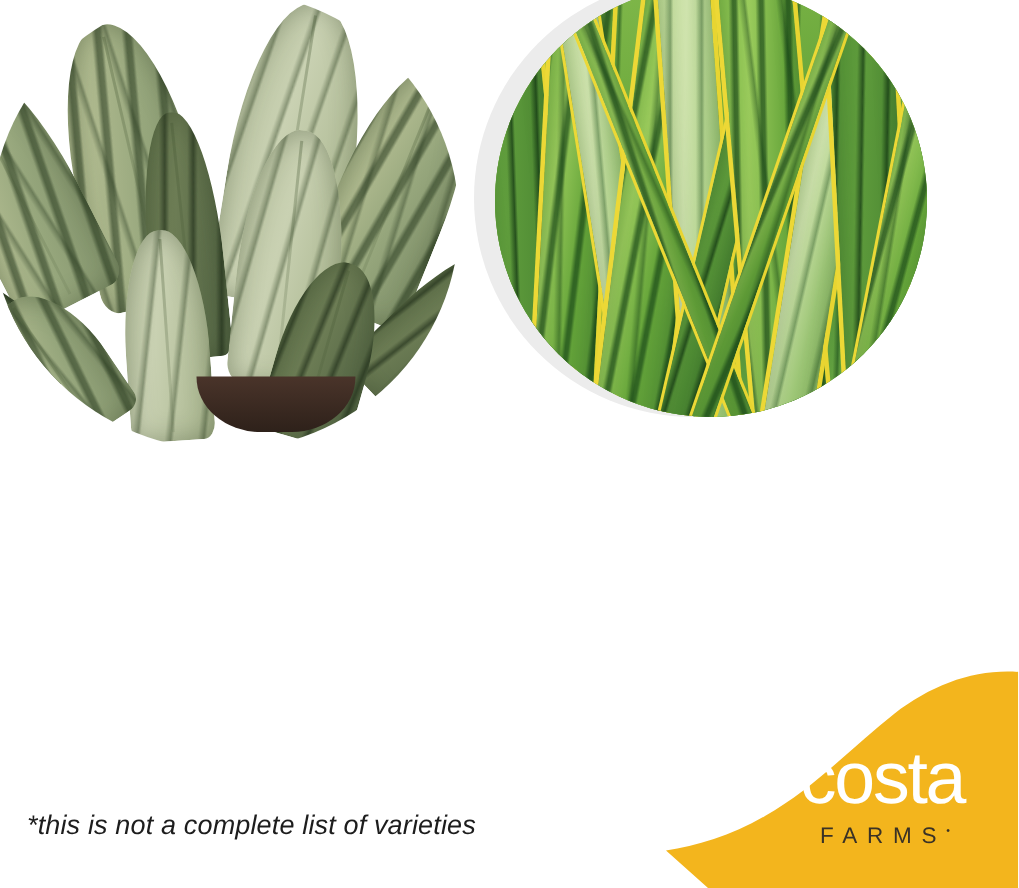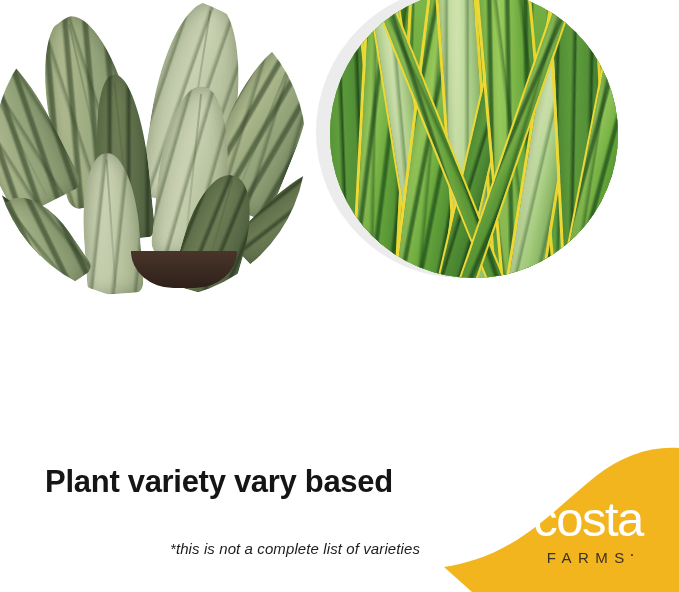--- a/index.html
+++ b/index.html
@@ -212,24 +212,24 @@
     line-height: 1.26;
     letter-spacing: -0.3px;
     color: #151515;
     margin: 0;
   }
   #subline {
     position: absolute;
     left: 18px;
     top: 100px;
     width: 402px;
-    text-align: right;
+    text-align: left;
     font-family: "Liberation Sans", sans-serif;
     font-style: italic;
-    font-size: 15px;
+    font-size: 18px;
     letter-spacing: 0.1px;
     color: #1d1d1d;
     margin: 0;
   }
 
   
   #logo {
     position: absolute;
     left: 400px;
     top: 0px;
@@ -313,21 +313,21 @@
       <div class="blade deep" style="left:78%;  width:15%; transform:rotate(-3deg);"></div>
       <div class="blade thin" style="left:90%;  width:12%; transform:rotate(11deg);"></div>
       <div class="blade thin" style="left:34%;  width:5%;  transform:rotate(-22deg);"></div>
       <div class="blade thin" style="left:62%;  width:5%;  transform:rotate(19deg);"></div>
     </div>
   </div>
 
   <div id="caption-area">
 
     <h1 id="headline">
-      <span>Plant variety vary based</span><br>
+      <br>
     </h1>
 
     <p id="subline">*this is not a complete list of varieties</p>
 
     <div id="logo">
       <svg id="logo-swoosh" viewBox="0 0 279 152" preserveAspectRatio="none">
         <path d="M 279 8
                  C 250 6, 222 16, 196 36
                  C 168 58, 142 86, 110 104
                  C 88 117, 64 124, 44 127

